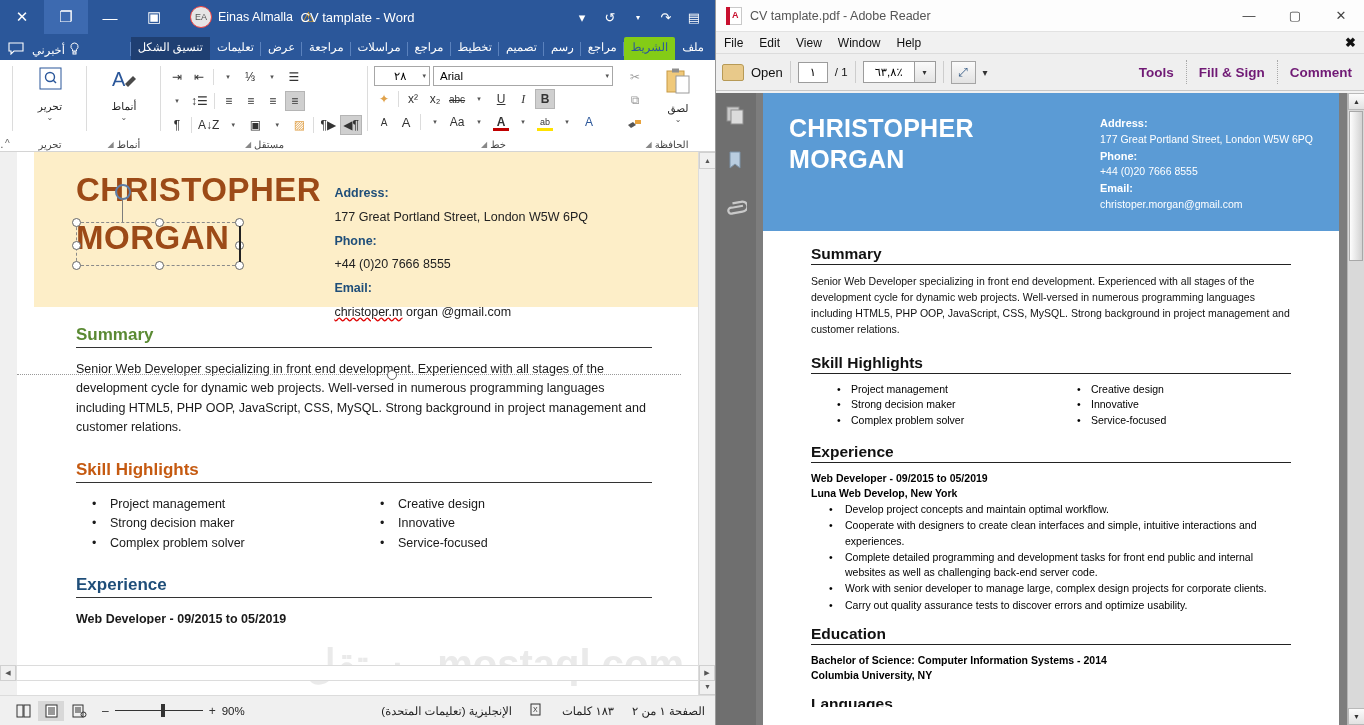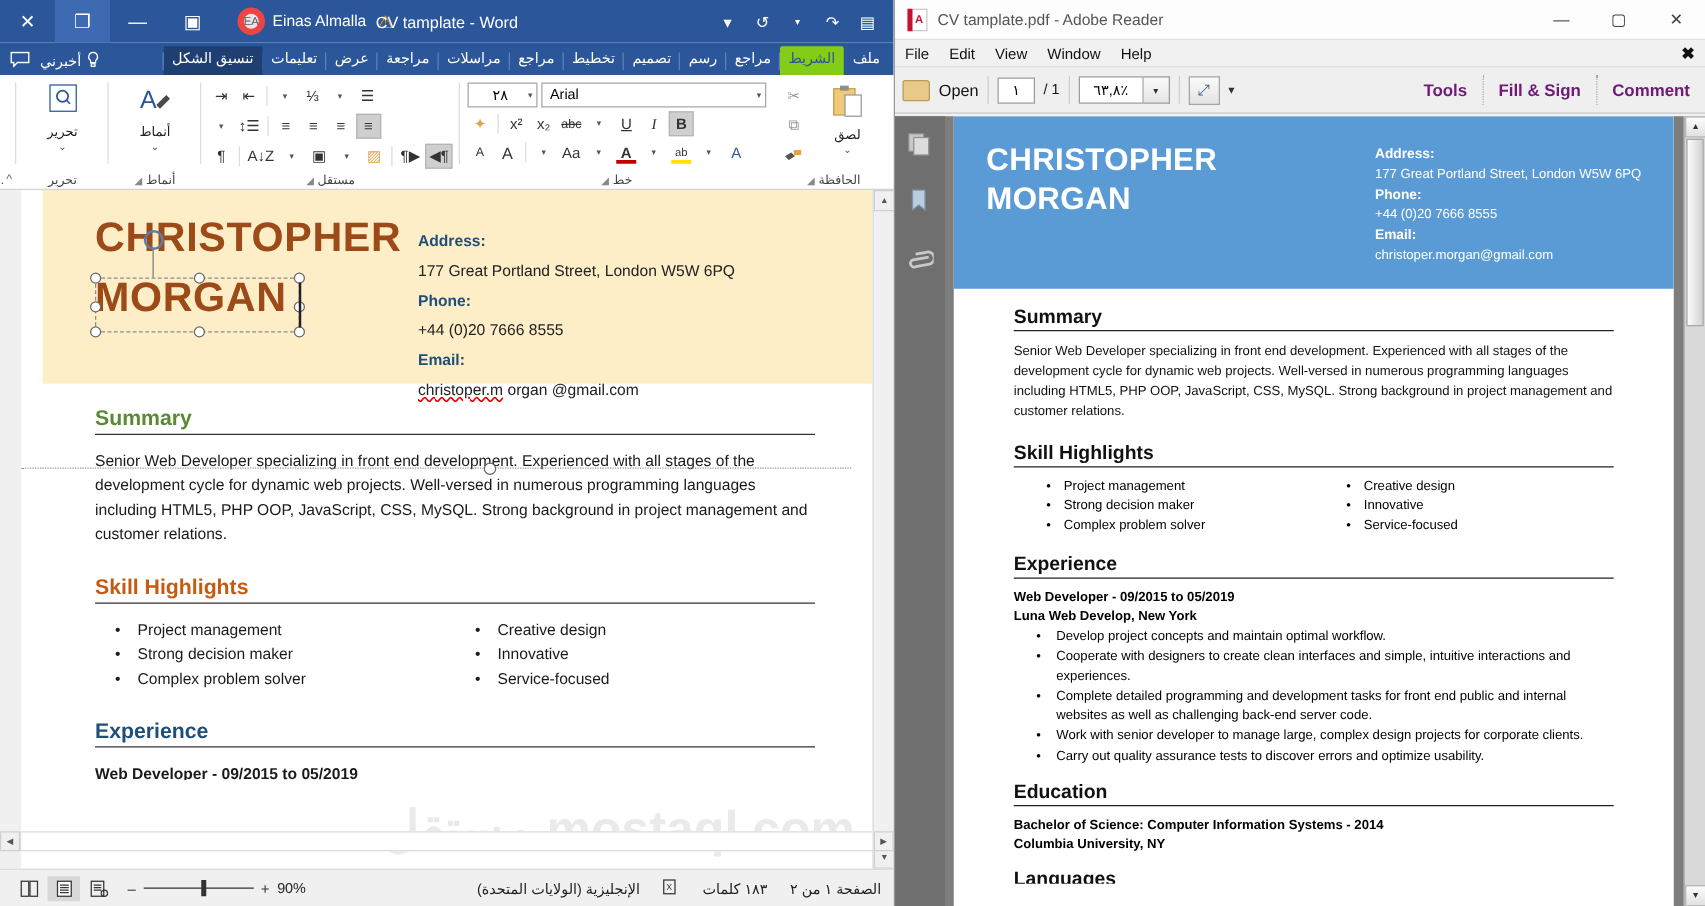--- a/index.html
+++ b/index.html
@@ -12,21 +12,21 @@
          background:#fff; overflow:hidden; }
 
   .word-title{ height:34px; background:#2b579a; display:flex; align-items:center;
                color:#fff; font-size:12.5px; position:relative; }
   .wt-btn{ width:44px; height:34px; display:flex; align-items:center; justify-content:center;
            color:#fff; font-size:15px; }
   .wt-btn.restore{ background:#3d6ab0; }
   .wt-user{ display:flex; align-items:center; gap:6px; margin-left:14px; }
   .wt-avatar{ width:22px;height:22px;border-radius:50%;background:#e6e6e6;color:#555;
               font-size:9px;display:flex;align-items:center;justify-content:center;
-              border:5px solid #ef4444;}
+              border:1px solid #ef4444;}
   .wt-name{ font-size:12.5px; }
   .wt-warn{ color:#f0a30a; font-size:14px; margin-left:3px;}
   .wt-doc{ position:absolute; left:0; right:0; text-align:center; font-size:13px;
            pointer-events:none; }
   .wt-right{ margin-left:auto; display:flex; align-items:center; gap:2px; padding-right:8px;}
   .wt-ic{ width:26px;height:28px;display:flex;align-items:center;justify-content:center;
           color:#fff;font-size:13px;}
 
   .word-tabs{ height:26px; background:#2b579a; display:flex; flex-direction:row-reverse;
               align-items:flex-end; font-size:11.5px; color:#fff; padding-right:4px; }
@@ -522,21 +522,21 @@
 
     <div class="word-status">
       <div class="st-item">الصفحة ١ من ٢</div>
       <div class="st-item">١٨٣ كلمات</div>
       <div class="st-item">
         <svg width="14" height="13" viewBox="0 0 14 13">
             <rect x="1" y="1" width="9" height="11" fill="none" stroke="#333"></rect>
             <text x="3" y="9" font-size="7" fill="#333" font-family="Liberation Sans">X</text>
           </svg>
       </div>
-      <div class="st-item">الإنجليزية (الولايات المتحدة)</div>
+      <div class="st-item">الإنجليزية (تعليمات المتحدة)</div>
 
       <div class="st-left">
         <div class="zslider">
           <span>90%</span>
           <span class="zpm">+</span>
           <span class="ztrack">
               <i class="zthumb"></i>
             </span>
           <span class="zpm">–</span>
         </div>

